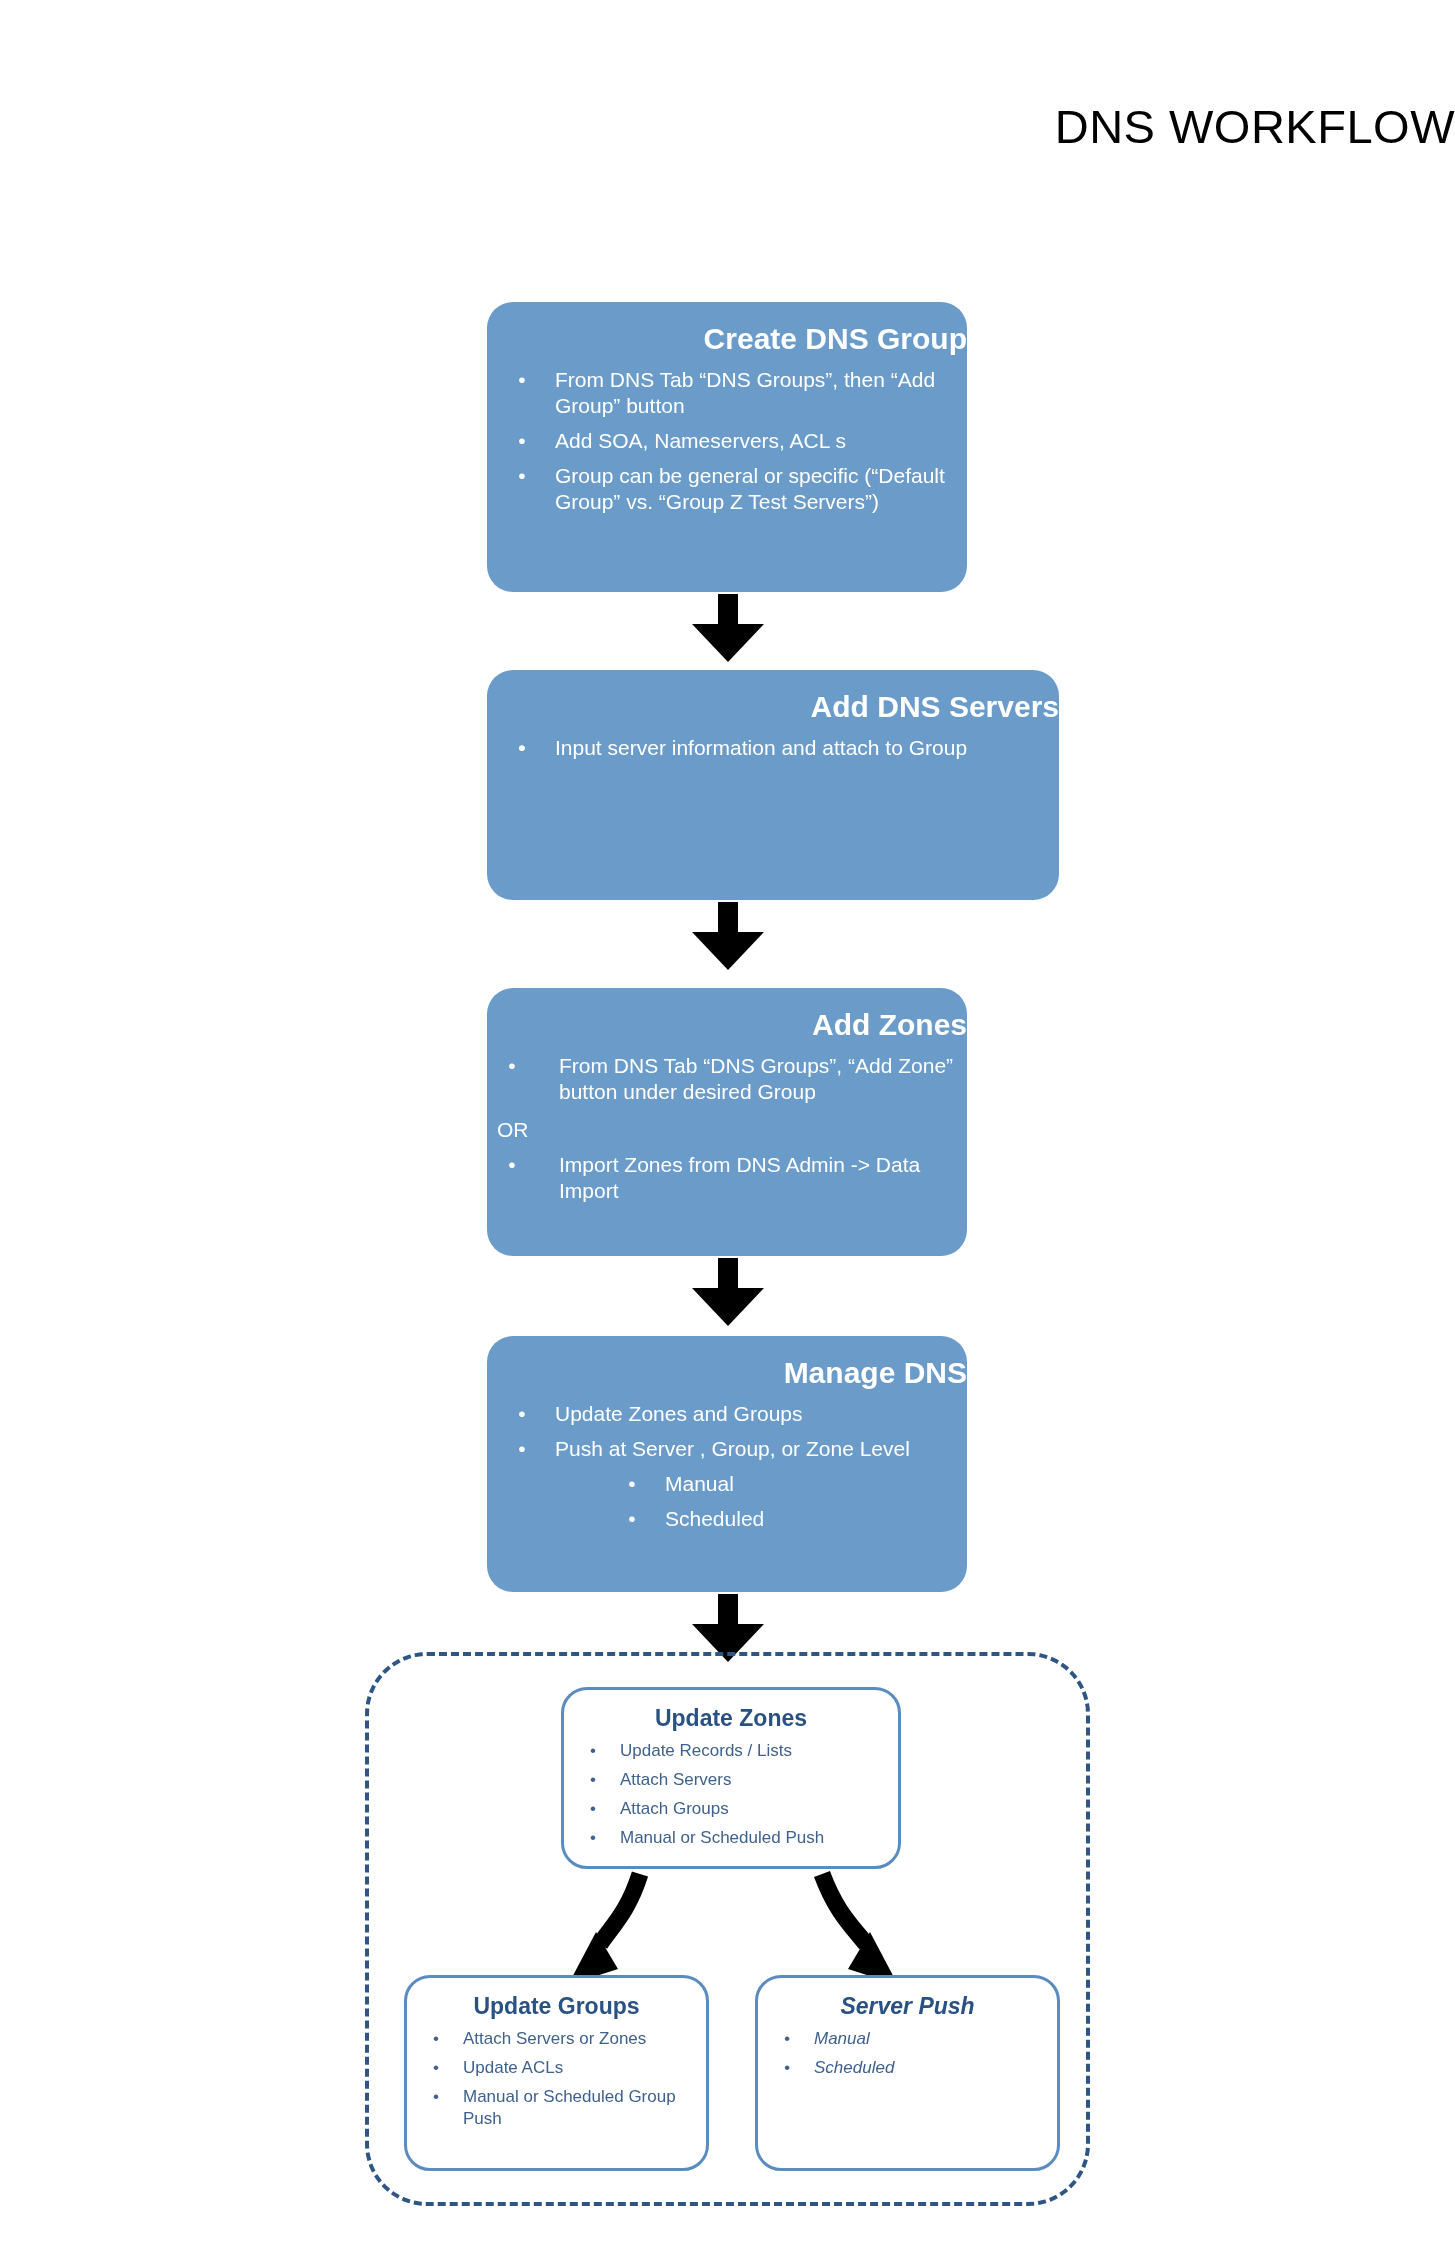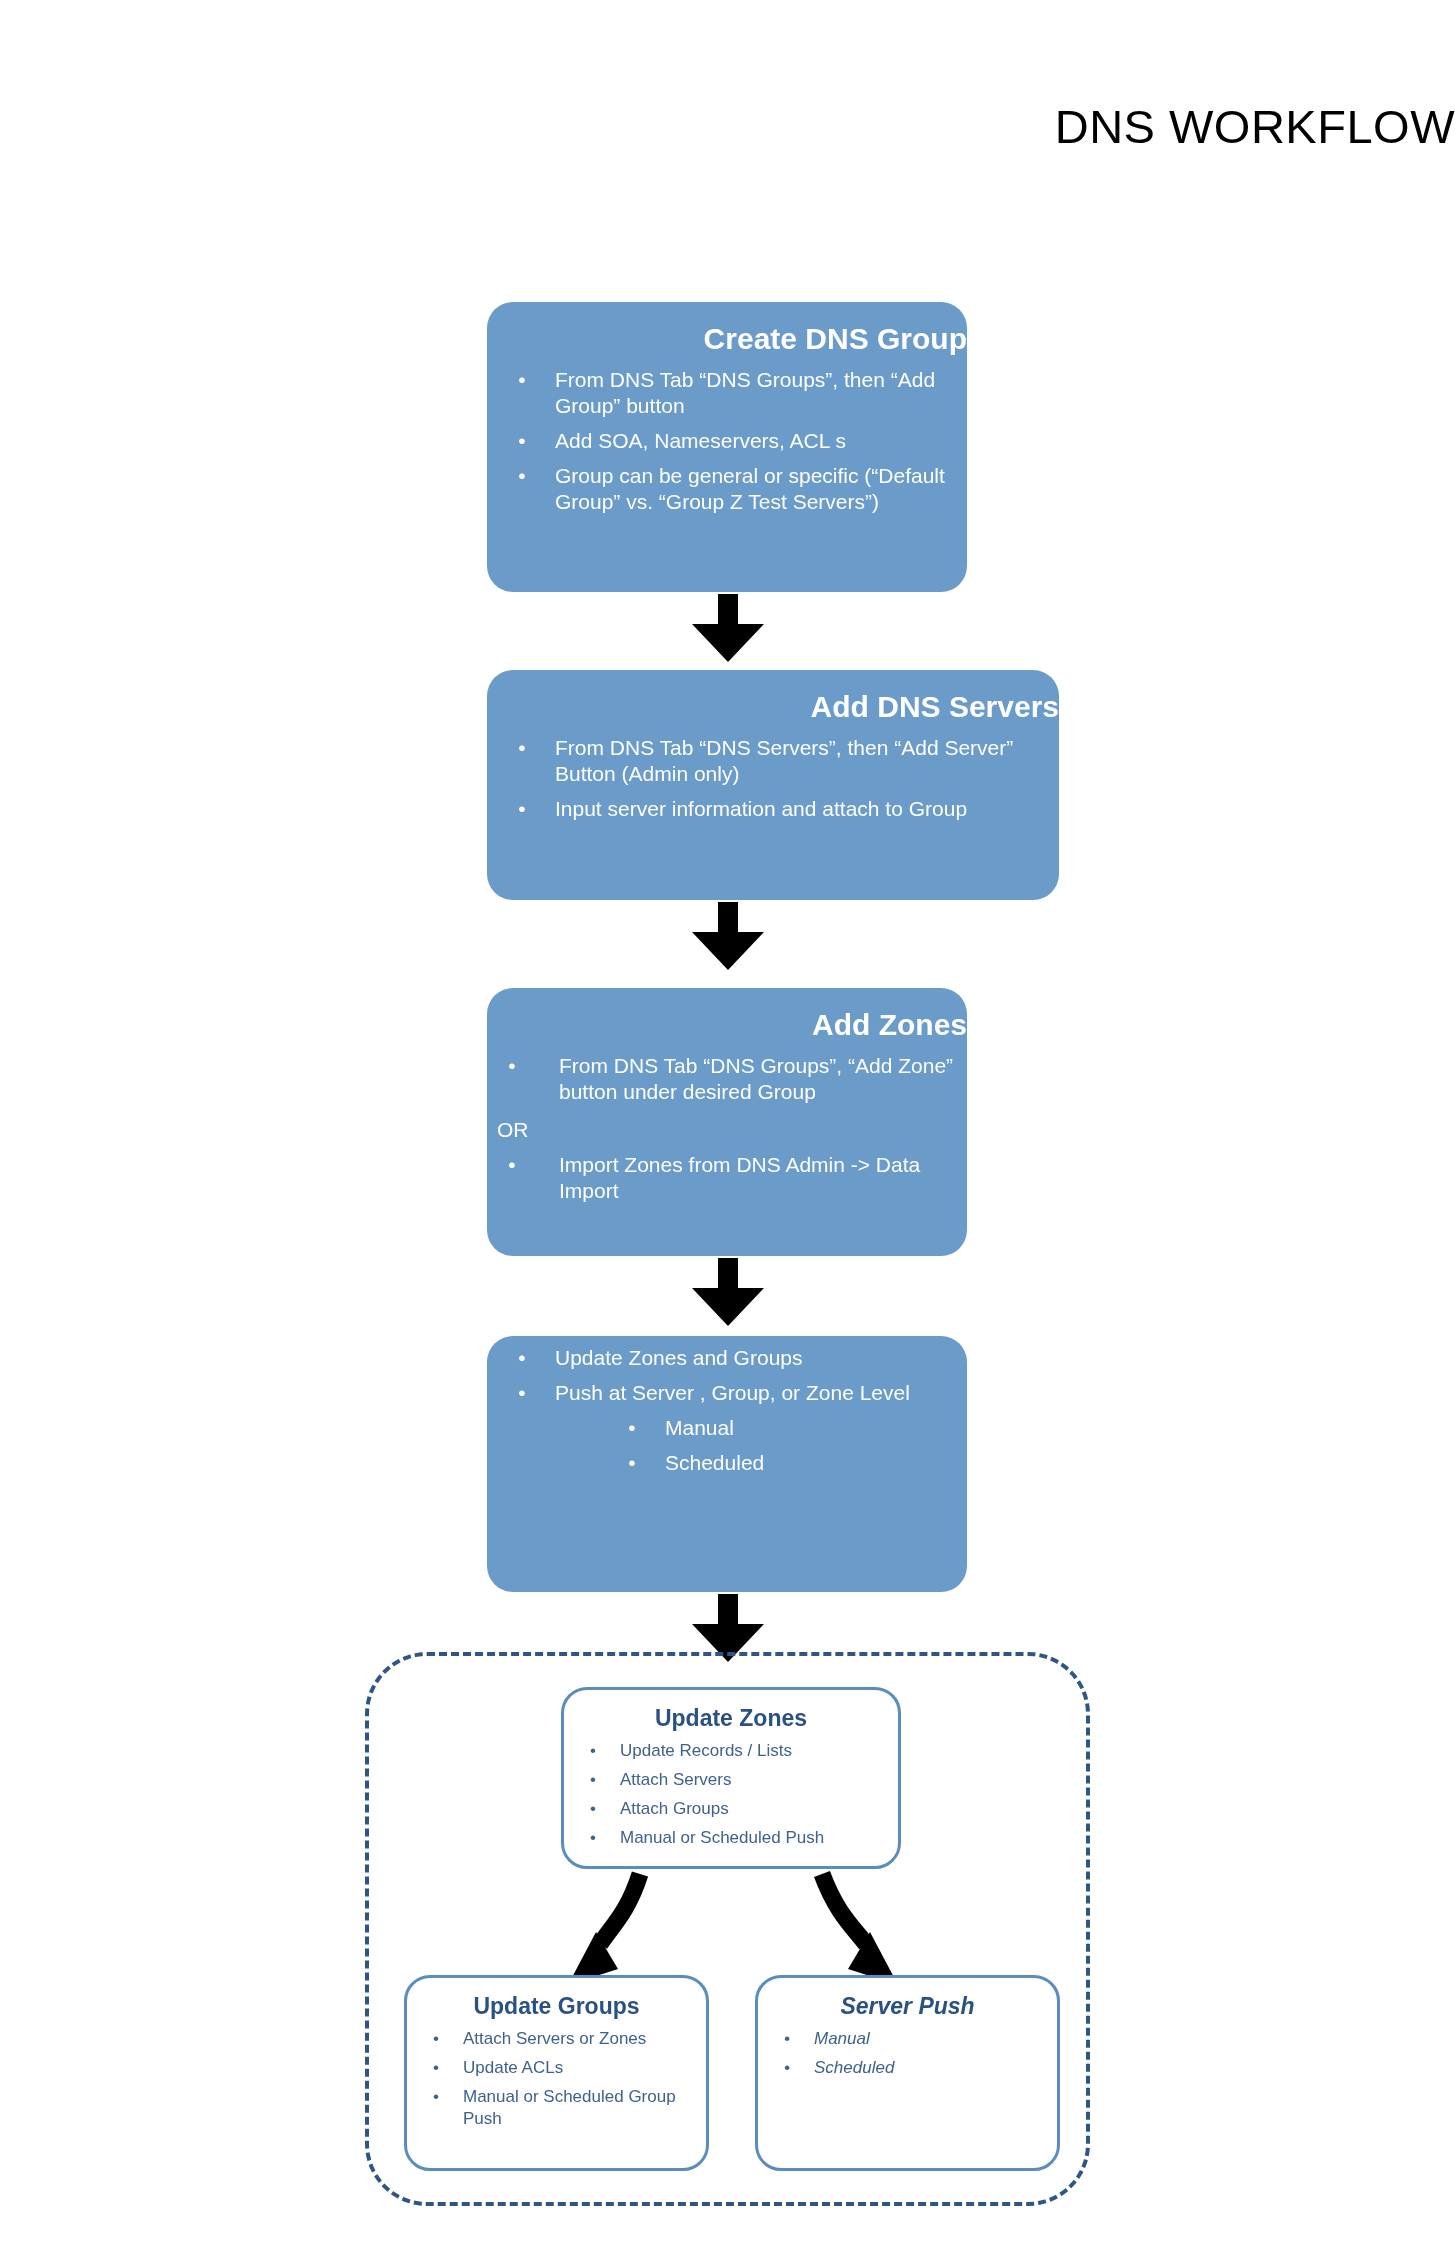--- a/index.html
+++ b/index.html
@@ -207,21 +207,20 @@
   <div class="arrow-v" style="left:692px; top:594px;">
     <div class="shaft"></div>
     <div class="head"></div>
   </div>
 
   <div class="pbox" style="left:487px; top:670px; width:572px; height:230px;">
     <div class="pbox-title">Add DNS Servers</div>
     <ul>
       <li class="li-lvl1">
         <span class="bullet-dot">•</span>
-        <span>From DNS Tab “DNS Servers”, then “Add Server” Button (Admin only)</span>
       </li>
       <li class="li-lvl1">
         <span class="bullet-dot">•</span>
         <span>Input server information and attach to Group</span>
       </li>
     </ul>
   </div>
 
   <div class="arrow-v" style="left:692px; top:902px;">
     <div class="shaft"></div>
@@ -244,20 +243,21 @@
       </li>
     </ul>
   </div>
 
   <div class="arrow-v" style="left:692px; top:1258px;">
     <div class="shaft"></div>
     <div class="head"></div>
   </div>
 
   <div class="pbox" style="left:487px; top:1336px; width:480px; height:256px;">
+    <div class="pbox-title">Manage DNS</div>
     <ul>
       <li class="li-lvl1">
         <span class="bullet-dot">•</span>
         <span>Update Zones and Groups</span>
       </li>
       <li class="li-lvl1">
         <span class="bullet-dot">•</span>
         <span>Push at Server , Group, or Zone Level</span>
       </li>
       <li class="li-sub">

